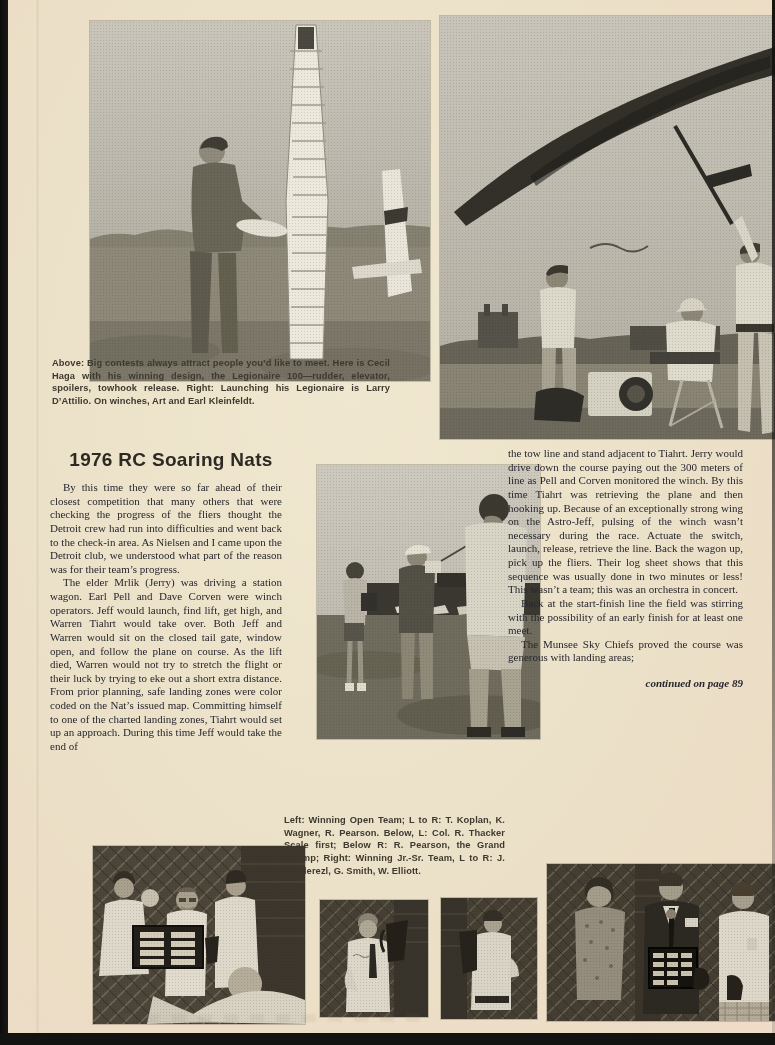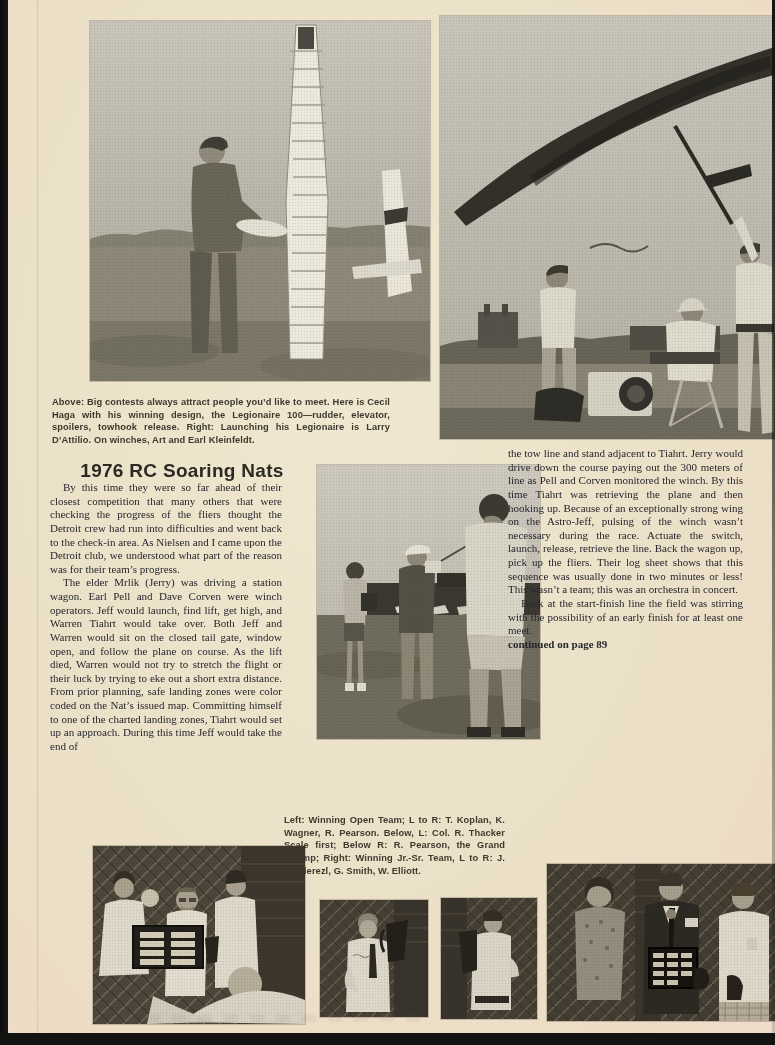--- a/index.html
+++ b/index.html
@@ -24,34 +24,34 @@
   .photo-top-left{left:50px;top:5px;width:340px;height:360px;}
   .photo-top-right{left:400px;top:0;width:345px;height:423px;}
   .photo-middle{left:277px;top:449px;width:223px;height:274px;}
   .photo-a{left:53px;top:830px;width:212px;height:178px;}
   .photo-b{left:280px;top:884px;width:108px;height:117px;}
   .photo-c{left:401px;top:882px;width:96px;height:121px;}
   .photo-d{left:507px;top:848px;width:230px;height:157px;}
 
   .caption{position:absolute;margin:0;font-weight:700;font-size:9.3px;line-height:1.36;
     color:#3d392e;text-align:justify;letter-spacing:.1px;}
-  .caption-top{left:52px;top:396px;width:338px;}
+  .caption-top{left:52px;top:357px;width:338px;}
   .caption-middle{left:277px;top:732px;width:223px;}
   .caption-bottom{left:284px;top:814px;width:221px;}
 
-  .title{position:absolute;left:50px;top:444px;width:232px;margin:16px;text-align:center;
+  .title{position:absolute;left:50px;top:444px;width:232px;margin:5px;text-align:center;
     font-weight:700;font-size:19px;letter-spacing:.3px;color:#2c2a23;}
 
   .col{position:absolute;font-family:"Liberation Serif", serif;font-size:11px;line-height:1.24;
     color:#27262d;text-align:justify;}
   .col-left{left:50px;top:481px;width:232px;}
   .col-right{left:508px;top:447px;width:235px;}
   .col p{margin:0;text-indent:13px;}
   .col p.noindent{text-indent:0;}
-  .col p.continued{font-weight:700;text-align:left;text-indent:0;}
+  .col p.continued{font-style:italic;font-weight:700;text-align:right;text-indent:0;margin-top:12px;}
 </style>
 </head>
 <body>
 
 <div class="page">
 
   <figure class="photo photo-top-left">
     <svg viewBox="0 0 340 360" preserveAspectRatio="none">
       <defs>
         <linearGradient id="sky1" x1="0" y1="0" x2="0" y2="1">
@@ -196,20 +196,21 @@
       <path d="M184,204 l20,0 0,62 -16,0 Z" fill="#a8a291"></path>
       <rect x="150" y="262" width="24" height="10" fill="#2e2c26"></rect>
       <rect x="184" y="262" width="24" height="10" fill="#2e2c26"></rect>
     </svg>
   </figure>
 
 
   <div class="col col-right">
     <p class="noindent">the tow line and stand adjacent to Tiahrt. Jerry would drive down the course paying out the 300 meters of line as Pell and Corven monitored the winch. By this time Tiahrt was retrieving the plane and then hooking up. Because of an exceptionally strong wing on the Astro-Jeff, pulsing of the winch wasn’t necessary during the race. Actuate the switch, launch, release, retrieve the line. Back the wagon up, pick up the fliers. Their log sheet shows that this sequence was usually done in two minutes or less! This wasn’t a team; this was an orchestra in concert.</p>
     <p>Back at the start-finish line the field was stirring with the possibility of an early finish for at least one meet.</p>
+    <p>The Munsee Sky Chiefs proved the course was generous with landing areas;</p>
     <p class="continued">continued on page 89</p>
   </div>
 
   <p class="caption caption-bottom">Left: Winning Open Team; L to R: T. Koplan, K. Wagner, R. Pearson. Below, L: Col. R. Thacker Scale first; Below R: R. Pearson, the Grand Champ; Right: Winning Jr.-Sr. Team, L to R: J. Vanderezl, G. Smith, W. Elliott.</p>
 
   <figure class="photo photo-a">
     <svg viewBox="0 0 212 178" preserveAspectRatio="none">
       <defs>
         <pattern id="latA" width="16" height="16" patternUnits="userSpaceOnUse">
           <rect width="16" height="16" fill="#4c4539"></rect>

